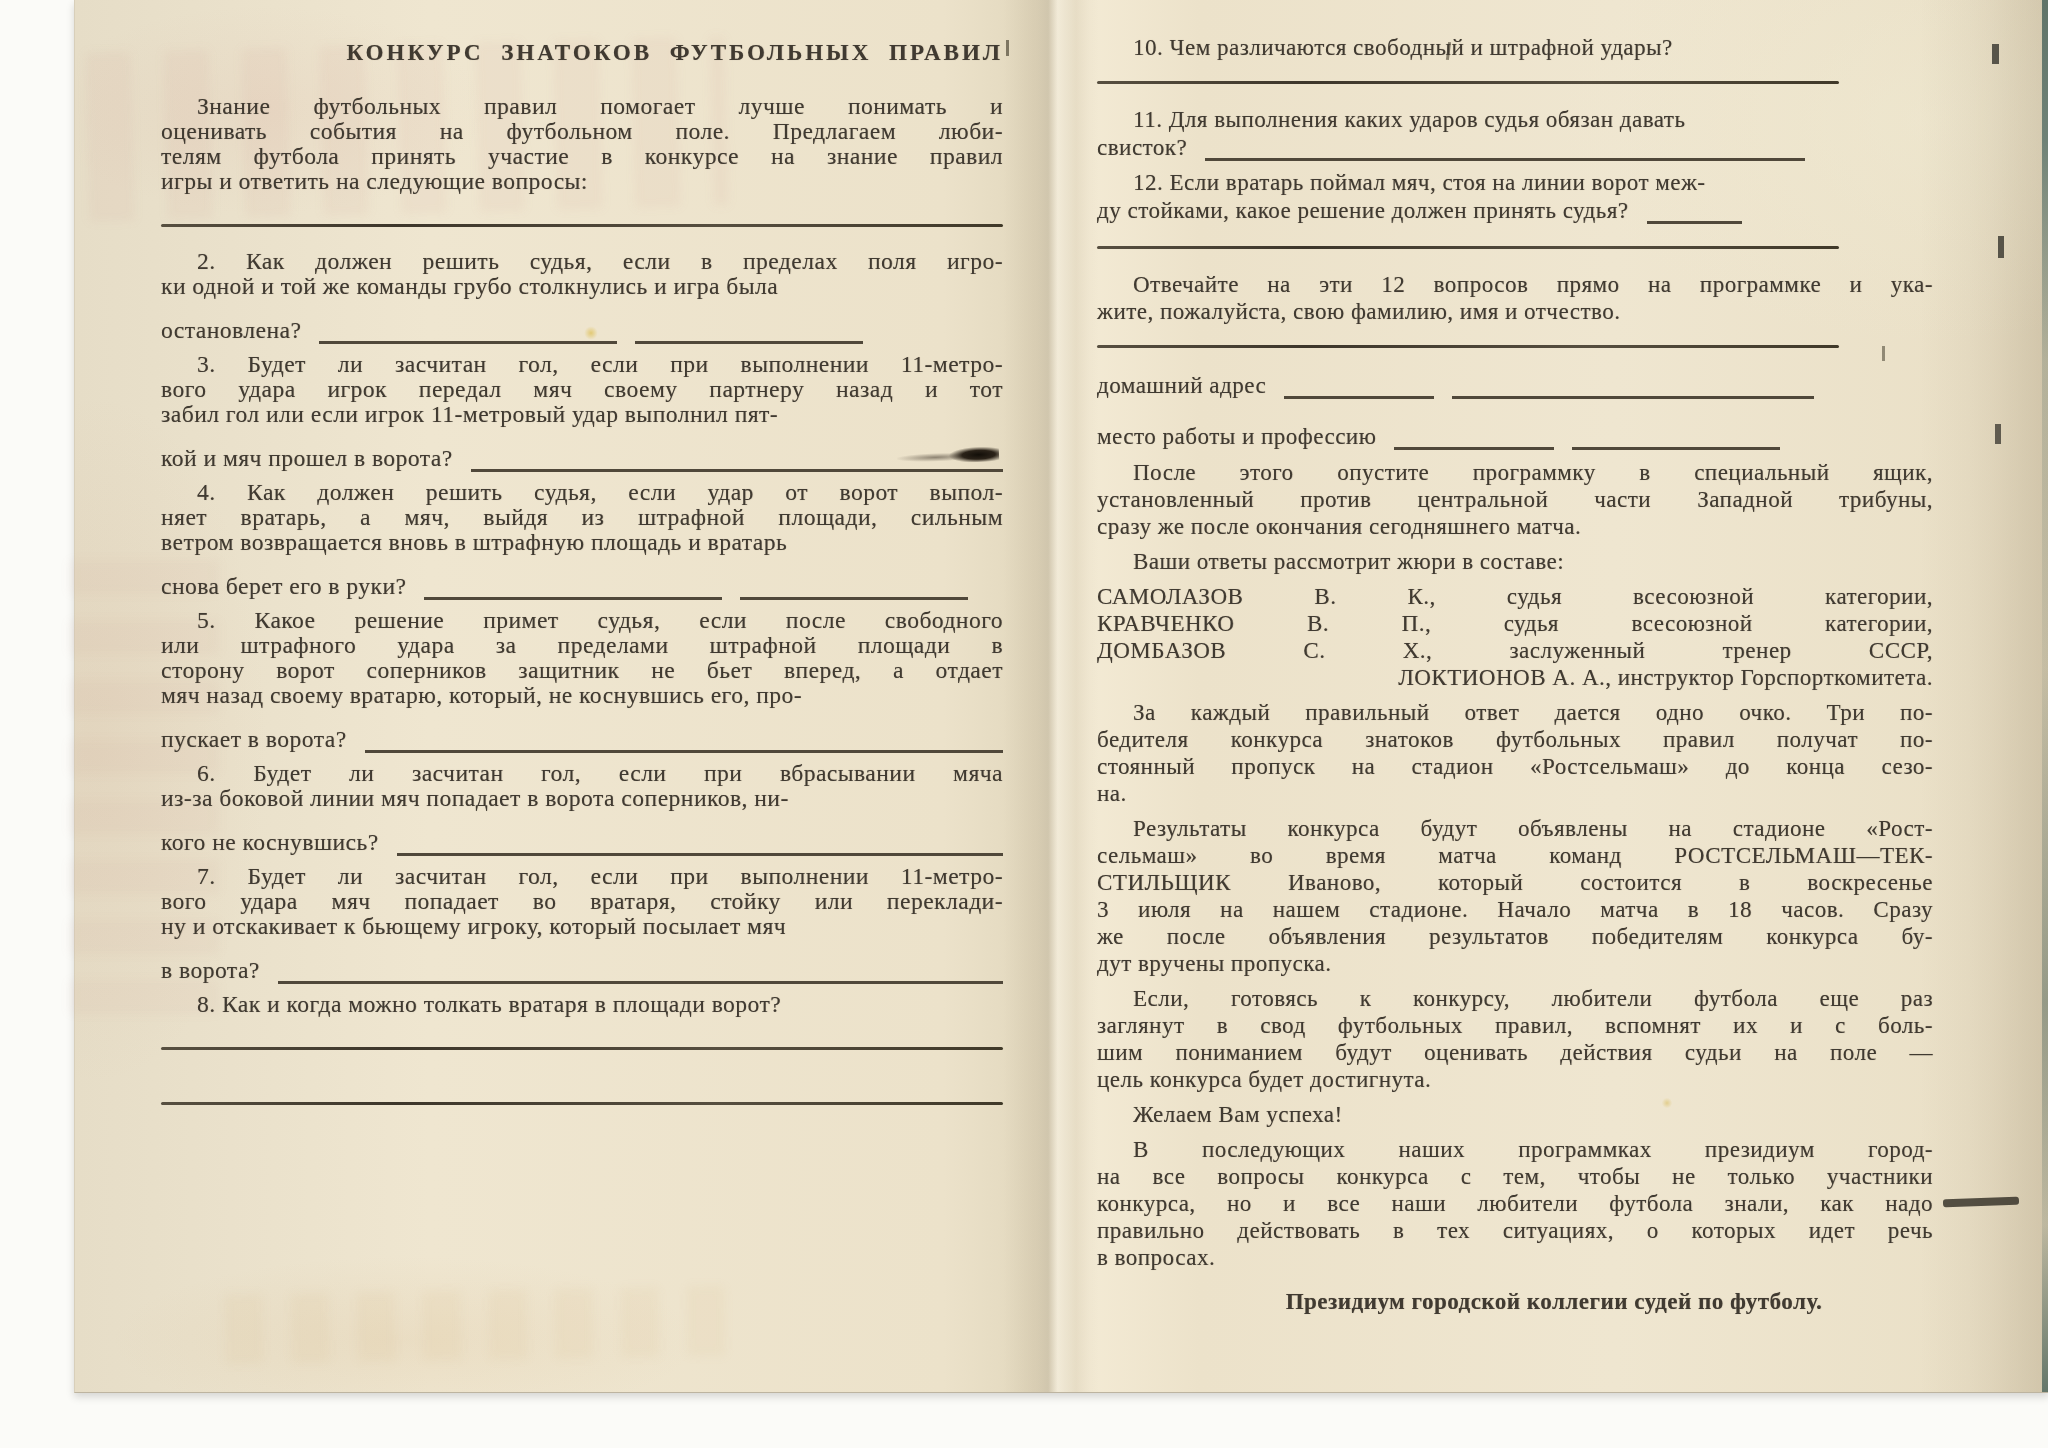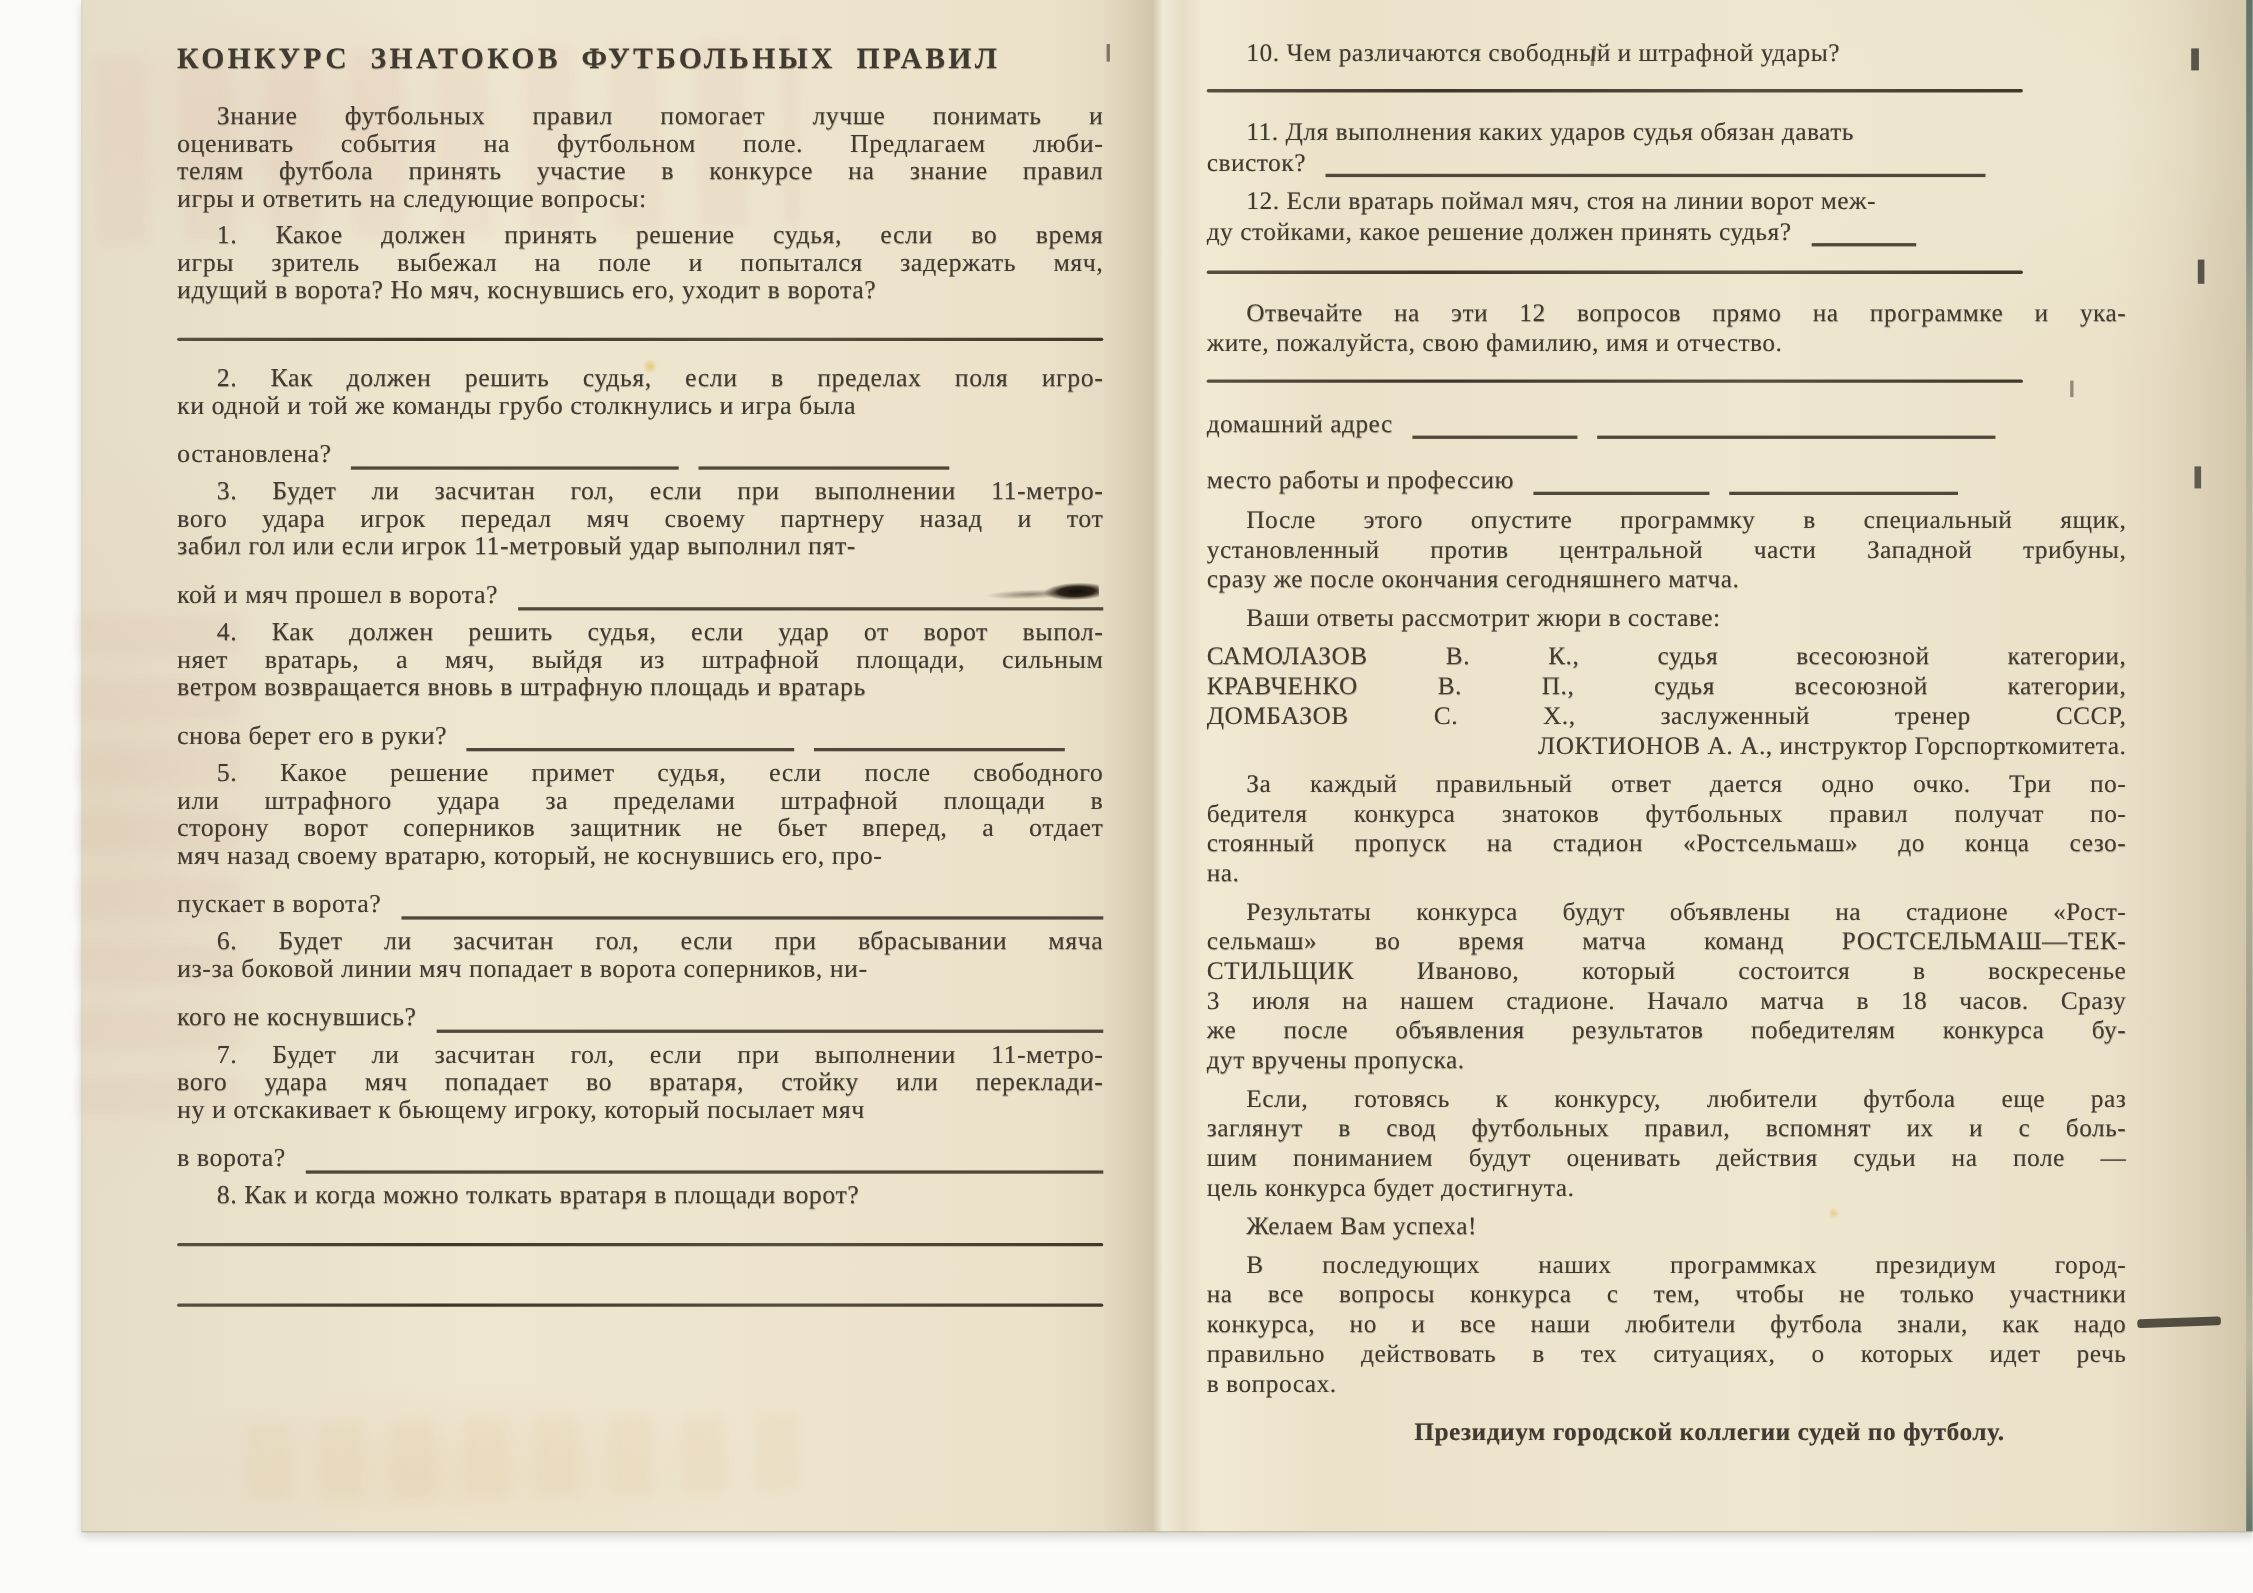--- a/index.html
+++ b/index.html
@@ -41,21 +41,21 @@
   .a-otv{left:1807px;top:346px;width:3px;height:15px;opacity:.55;}
   .a-e1{left:1917px;top:44px;width:7px;height:20px;background:#35332c;opacity:.8;}
   .a-e2{left:1923px;top:236px;width:6px;height:22px;background:#35332c;opacity:.8;}
   .a-e3{left:1920px;top:424px;width:6px;height:20px;background:#35332c;opacity:.75;}
   .a-dash{left:1868px;top:1198px;width:76px;height:8px;background:#2e2a22;opacity:.8;transform:rotate(-2deg);border-radius:3px;}
   
   .col{position:absolute;font-size:23.5px;letter-spacing:.5px;
        text-shadow:.3px .4px .7px rgba(62,52,40,.45);}
   .col-left{left:86px;top:36px;width:842px;}
   .col-right{left:1022px;top:34px;width:836px;font-size:23px;}
-  .doc-title{font-weight:bold;text-align:left;font-size:27px;letter-spacing:3px;word-spacing:9px;
+  .doc-title{font-weight:bold;text-align:right;font-size:23px;letter-spacing:3px;word-spacing:9px;
              line-height:34px;margin-bottom:24px;white-space:nowrap;}
   .para{margin-top:8px;}
   .para:first-child{margin-top:0;}
   .line{line-height:25px;}
   .col-right .line{line-height:27px;}
   .j{text-align:justify;text-align-last:justify;}
   .ind{text-indent:36px;}
   .flush .line{text-align:right;}
   .rule{height:3px;margin:2px 0 22px 0;border-radius:2px;
         background:linear-gradient(90deg,#574f40,#3d362a 28%,#564e3f 66%,#403929 100%);}
@@ -106,25 +106,20 @@
 
     <div class="col col-left">
       <div class="doc-title">КОНКУРС ЗНАТОКОВ ФУТБОЛЬНЫХ ПРАВИЛ</div>
       <div id="left-blocks">
           <div class="para">
             <div class="line j ind">Знание футбольных правил помогает лучше понимать и</div>
             <div class="line j">оценивать события на футбольном поле. Предлагаем люби-</div>
             <div class="line j">телям футбола принять участие в конкурсе на знание правил</div>
             <div class="line">игры и ответить на следующие вопросы:</div>
           </div>
-          <div class="para">
-            <div class="line j ind">1. Какое должен принять решение судья, если во время</div>
-            <div class="line j">игры зритель выбежал на поле и попытался задержать мяч,</div>
-            <div class="line">идущий в ворота? Но мяч, коснувшись его, уходит в ворота?</div>
-          </div>
           <div class="aspace"></div>
           <div class="rule"></div>
           <div class="para">
             <div class="line j ind">2. Как должен решить судья, если в пределах поля игро-</div>
             <div class="line">ки одной и той же команды грубо столкнулись и игра была</div>
           </div>
           <div class="ansrow">
             <span class="atext">остановлена?</span>
             <span class="blank bmed"></span>
             <span class="blank bshort"></span>

